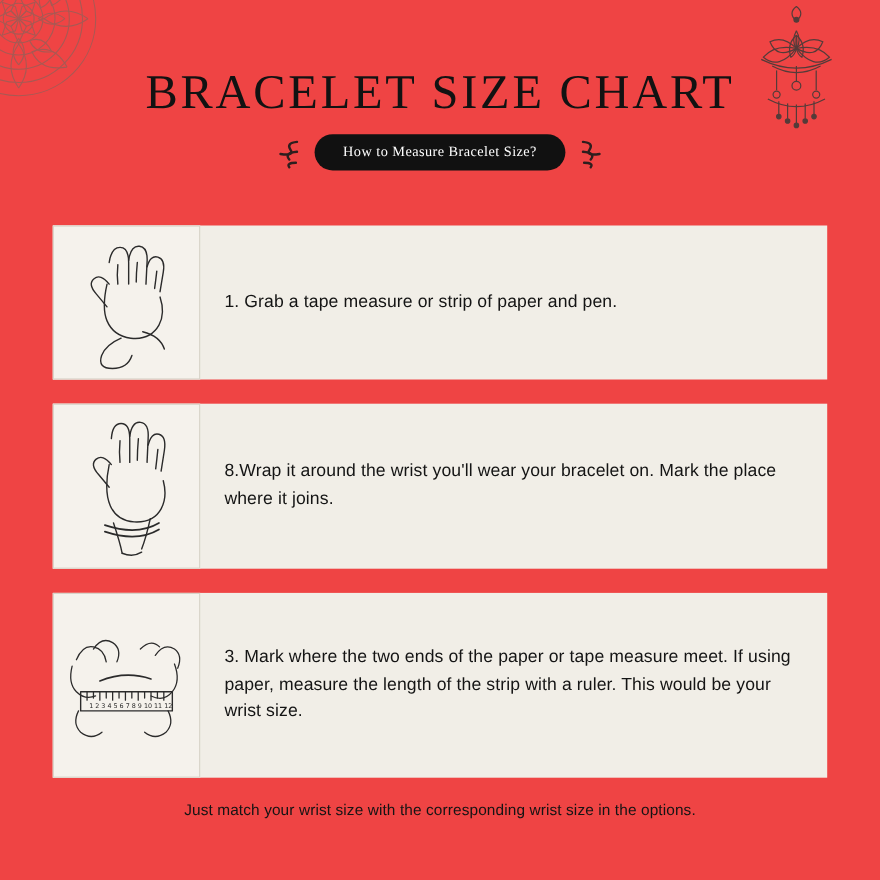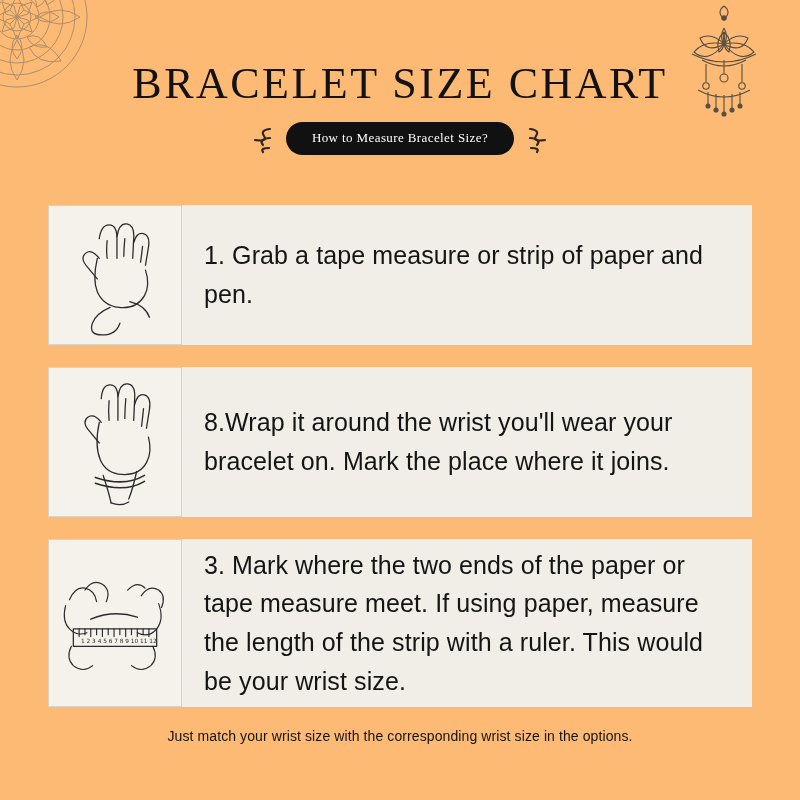--- a/index.html
+++ b/index.html
@@ -13,21 +13,21 @@
     font-family: "Liberation Sans", sans-serif;
     color: #1c1c1c;
     overflow: hidden;
     position: relative;
   }
 
   .page {
     position: relative;
     width: 800px;
     height: 800px;
-    background: #fdba74;
+    background: #ef4444;
   }
 
   
   .mandala {
     position: absolute;
     top: -58px;
     left: -58px;
     width: 150px;
     height: 150px;
     opacity: 0.55;
@@ -109,21 +109,21 @@
     box-sizing: border-box;
     display: flex;
     align-items: center;
     justify-content: center;
   }
   .step-text {
     flex: 1;
     display: flex;
     align-items: center;
     padding: 16px 20px 16px 22px;
-    font-size: 25px;
+    font-size: 16px;
     line-height: 1.55;
     color: #141414;
     letter-spacing: 0.1px;
   }
 
   .step-1 { height: 140px; }
   .step-2 { height: 150px; }
   .step-3 { height: 168px; }
 
   

